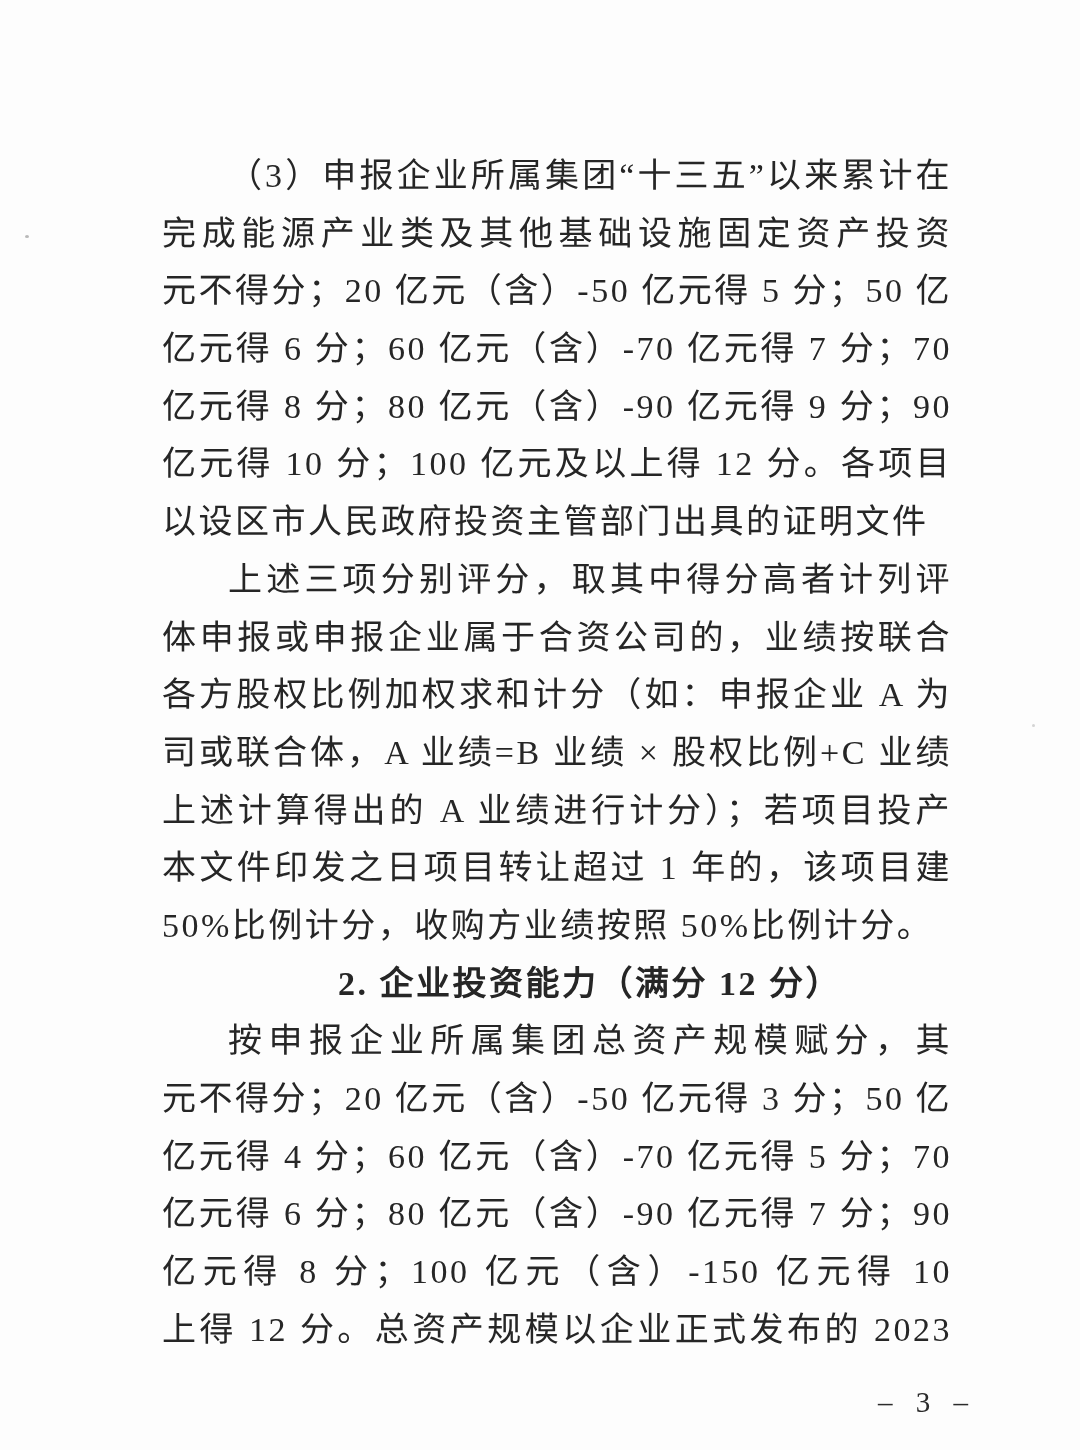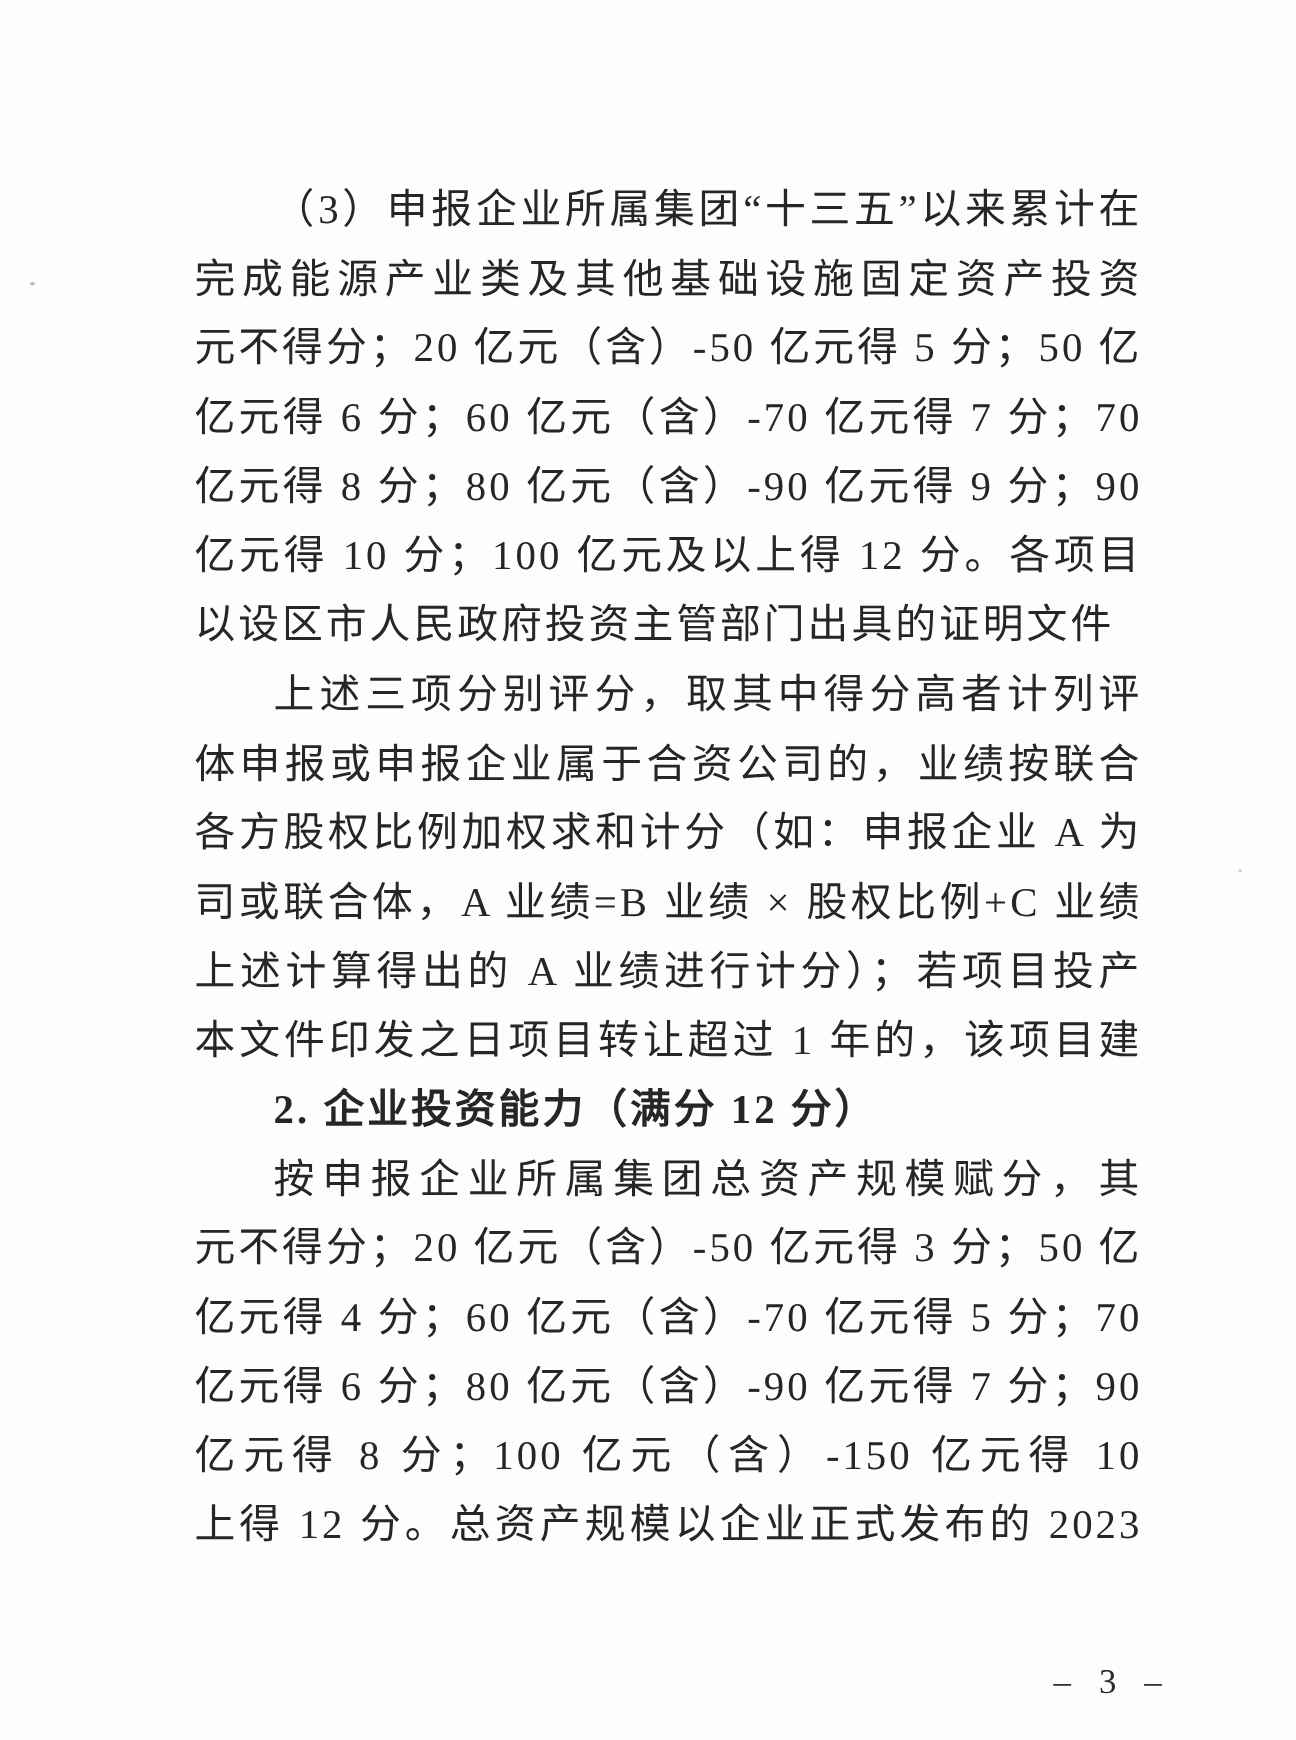--- a/index.html
+++ b/index.html
@@ -16,21 +16,21 @@
     font-family: "Liberation Serif", "DejaVu Serif", serif;
   }
   .text-block {
     position: absolute;
     left: 162px;
     top: 147px;
     width: 790px;
     color: #262626;
   }
   .paragraph { margin: 0; padding: 0; }
-  .paragraph.bold .line { font-weight: bold; }
+  .paragraph.bold .line { font-weight: bold; text-align: center; }
   .line {
     height: 57.7px;
     line-height: 57.7px;
     font-size: 34px;
     letter-spacing: 2.5px;
     white-space: normal;
     overflow: hidden;
     text-align: left;
   }
   .line.fill {
@@ -74,20 +74,21 @@
         <div class="line fill">亿元得 10 分；100 亿元及以上得 12 分。各项目完成的投资额</div>
         <div class="line">以设区市人民政府投资主管部门出具的证明文件为准。</div>
       </div>
       <div class="paragraph">
         <div class="line indent fill">上述三项分别评分，取其中得分高者计列评分值。以联合</div>
         <div class="line fill">体申报或申报企业属于合资公司的，业绩按联合体或合资公司</div>
         <div class="line fill">各方股权比例加权求和计分（如：申报企业 A 为 B、C 合资公</div>
         <div class="line fill">司或联合体，A 业绩=B 业绩 × 股权比例+C 业绩 × 股权比例，以</div>
         <div class="line fill">上述计算得出的 A 业绩进行计分）；若项目投产后转让，截至</div>
         <div class="line fill">本文件印发之日项目转让超过 1 年的，该项目建设方业绩按照</div>
+        <div class="line">50%比例计分，收购方业绩按照 50%比例计分。</div>
       </div>
       <div class="paragraph bold">
         <div class="line indent">2. 企业投资能力（满分 12 分）</div>
       </div>
       <div class="paragraph">
         <div class="line indent fill">按申报企业所属集团总资产规模赋分，其中：低于 20 亿</div>
         <div class="line fill">元不得分；20 亿元（含）-50 亿元得 3 分；50 亿元（含）-60</div>
         <div class="line fill">亿元得 4 分；60 亿元（含）-70 亿元得 5 分；70 亿元（含）-80</div>
         <div class="line fill">亿元得 6 分；80 亿元（含）-90 亿元得 7 分；90 亿元（含）-100</div>
         <div class="line fill">亿元得 8 分；100 亿元（含）-150 亿元得 10 分；150 亿元及以</div>

